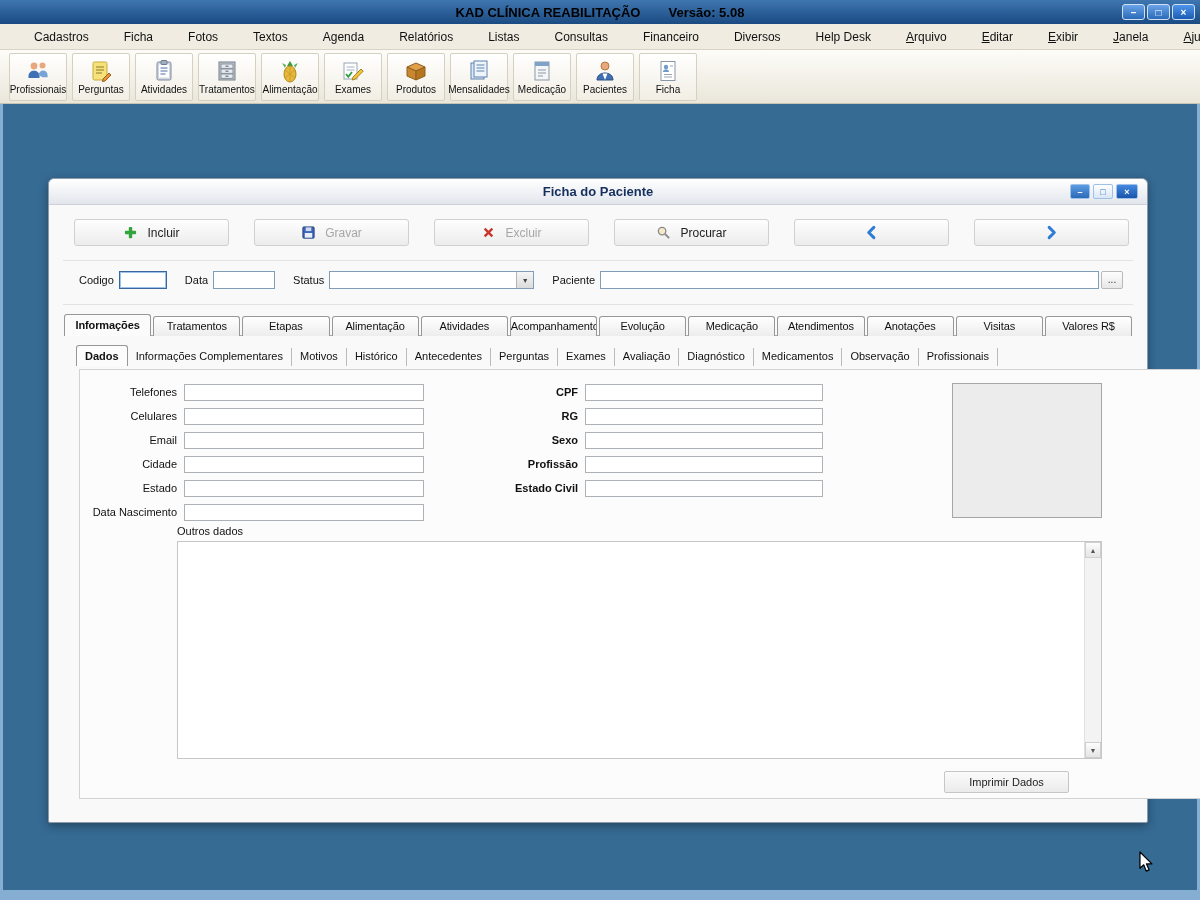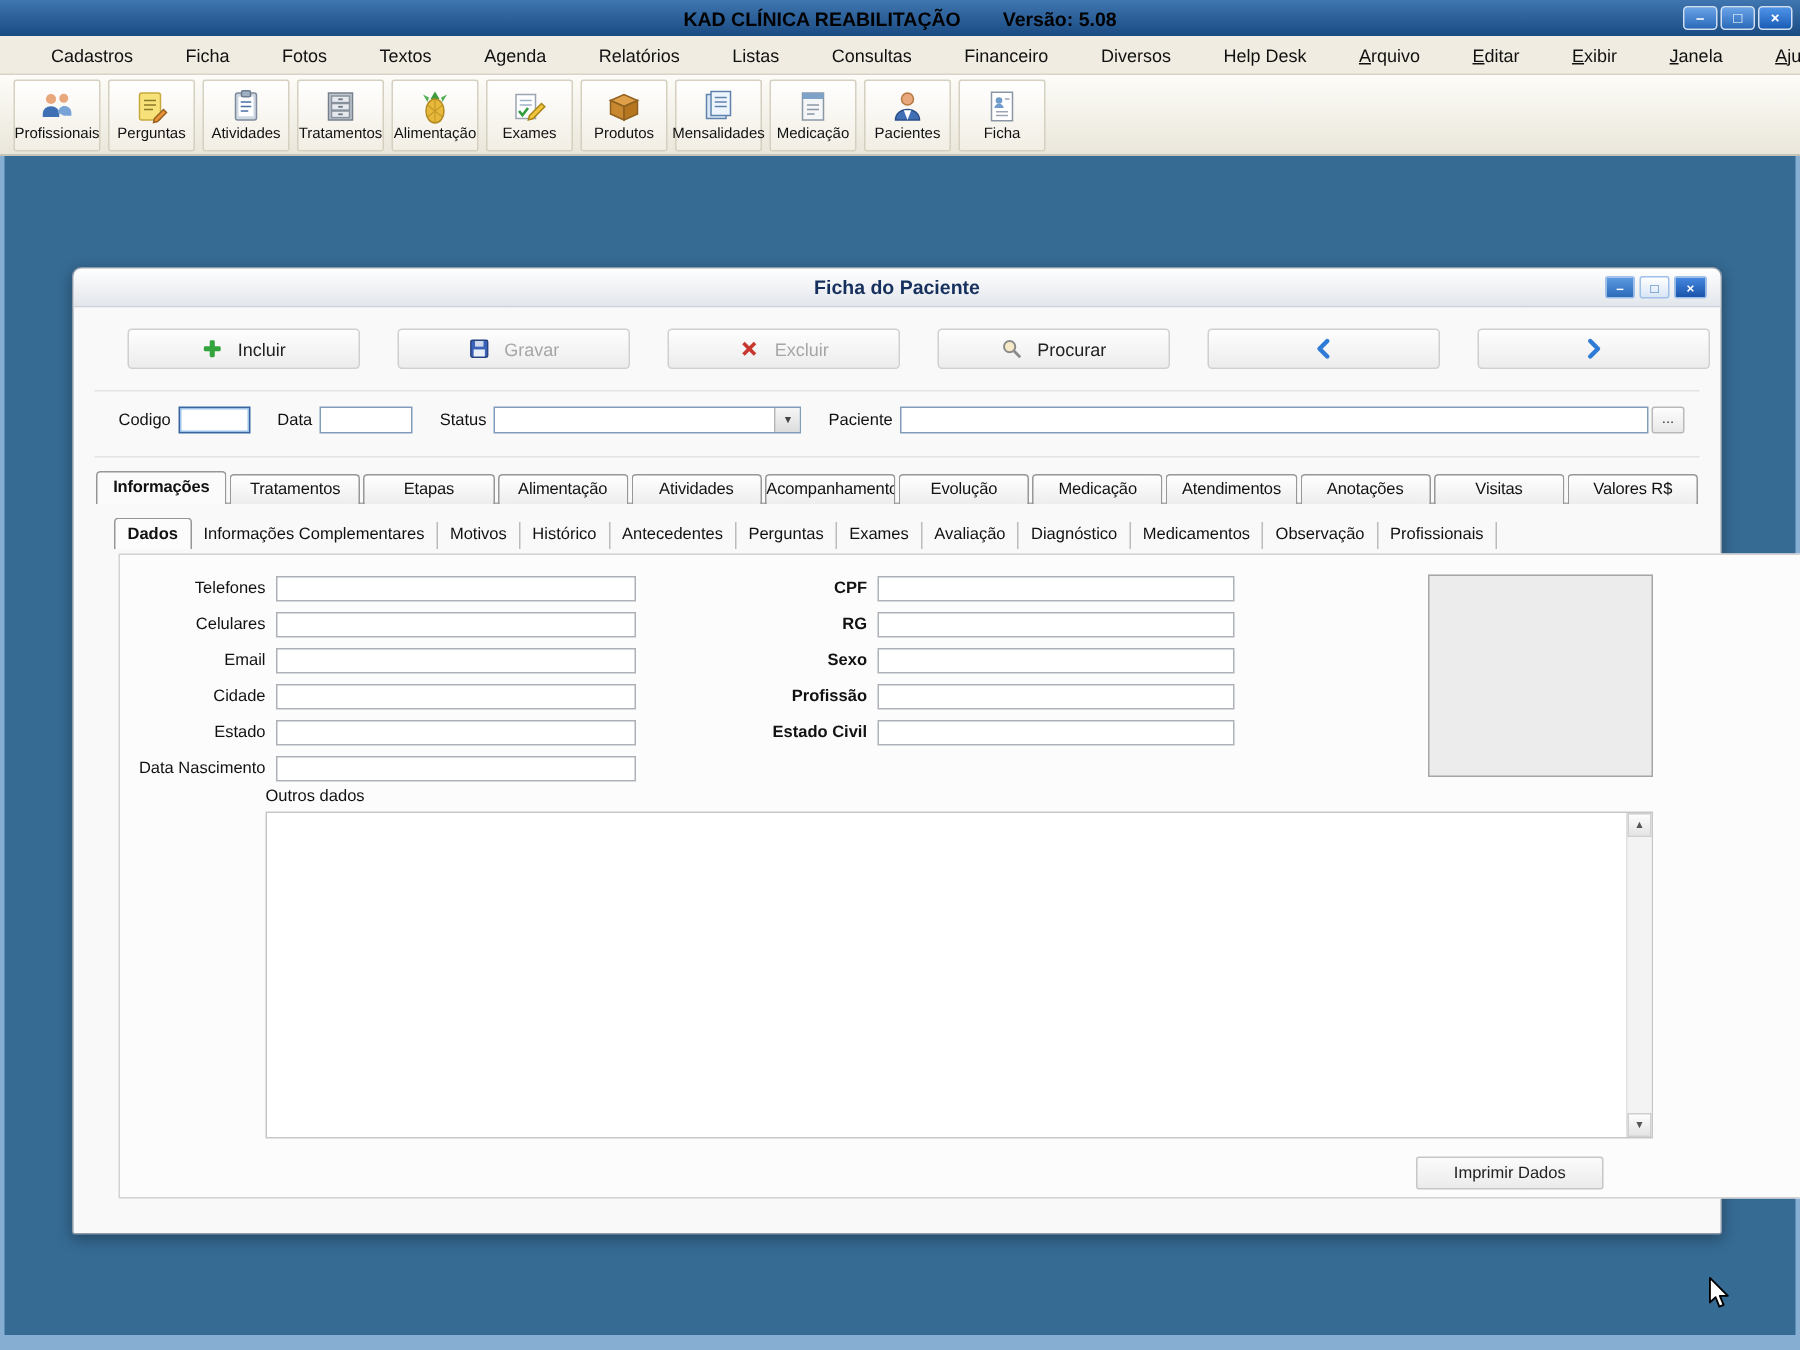--- a/index.html
+++ b/index.html
@@ -64,21 +64,21 @@
   .dlg-controls { position:absolute; right:9px; top:5px; display:flex; gap:3px; }
   .dlg-btn {
     width:20px; height:15px; border:1px solid #9fc0e8; border-radius:2px;
     background:linear-gradient(#5d9be2,#2a6ab8); color:#fff; font-size:9px;
     line-height:12px; text-align:center; padding:0; font-weight:bold;
   }
   .dlg-btn.max { background:linear-gradient(#ffffff,#d9e6f6); color:#2f6fc0; }
   .dlg-btn.close { width:22px; background:linear-gradient(#4688e0,#1a54aa); }
   .dlg-body { position:relative; width:100%; height:618px; }
 
-  .action-row { position:absolute; left:36px; top:14px; display:flex; gap:25px; }
+  .action-row { position:absolute; left:25px; top:14px; display:flex; gap:25px; }
   .action-btn {
     width:155px; height:27px; display:flex; align-items:center; justify-content:center; gap:9px;
     background:linear-gradient(#fefefe,#ececec); border:1px solid #d0d0d0; border-radius:3px;
     font-size:12px; color:#222;
   }
   .action-btn.disabled { color:var(--disabled-text,#a6a6a6); }
   .a-icon, .a-icon svg { width:15px; height:15px; display:block; }
 
   .sep { position:absolute; left:14px; right:14px; border-top:1px solid #e3e3e3; }
   .sep1 { top:55px; } .sep2 { top:99px; }

